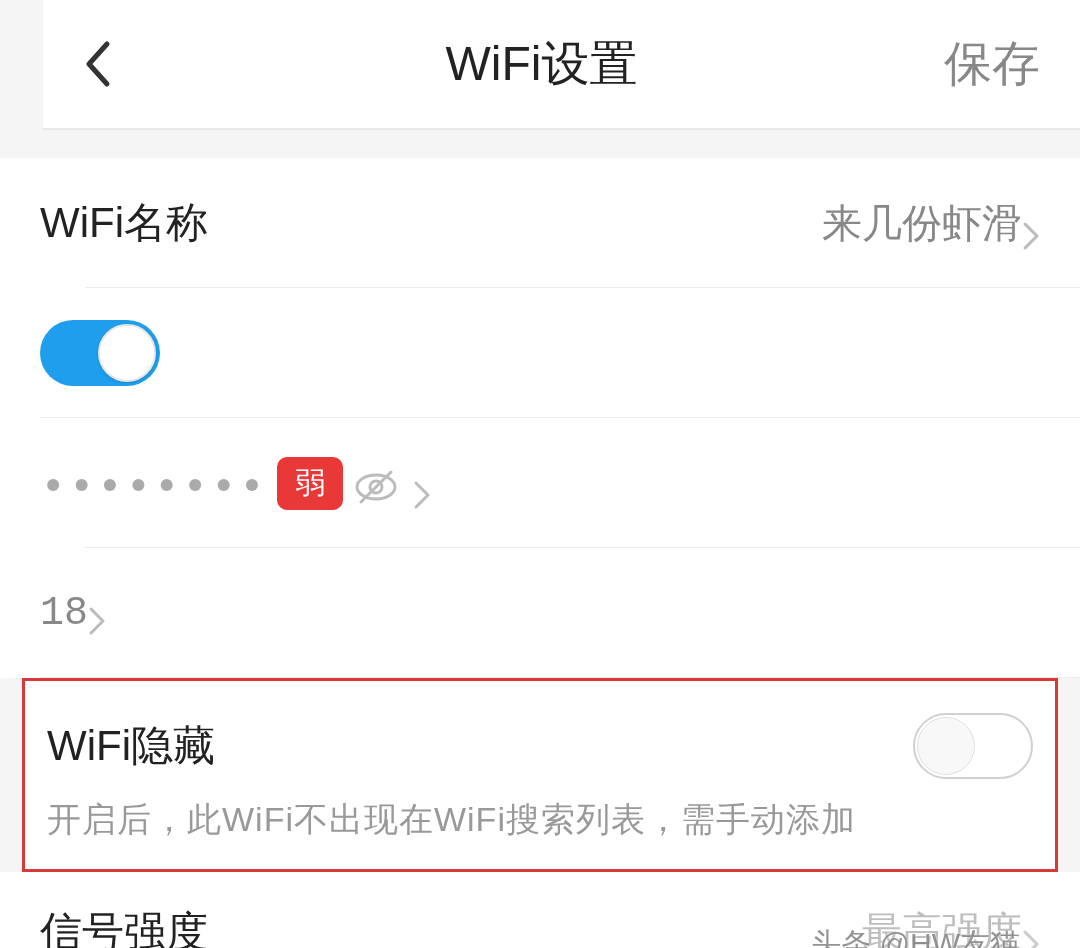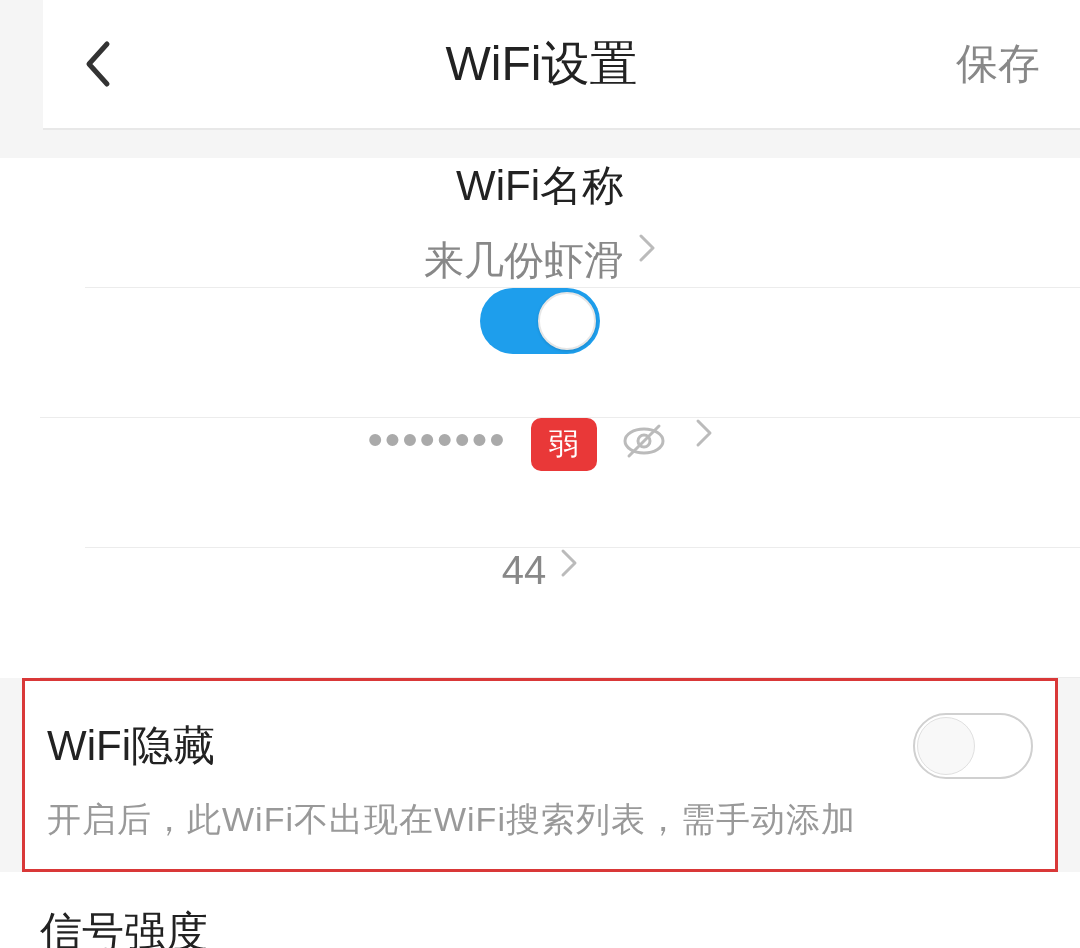--- a/index.html
+++ b/index.html
@@ -35,61 +35,60 @@
       height: 48px;
     }
     .title {
       font-size: 48px;
       color: #222;
       font-weight: 400;
       flex: 1;
       text-align: center;
     }
     .save-btn {
-      font-size: 42px;
+      font-size: 48px;
       color: #888;
       width: 100px;
       text-align: right;
       cursor: pointer;
     }
     .gap {
       height: 28px;
       background: #f5f5f5;
     }
     .list {
       background: #fff;
     }
     .row {
       display: flex;
       align-items: center;
       justify-content: space-between;
       padding: 0 40px;
       min-height: 130px;
       position: relative;
-      flex-direction: column;
     }
     .row-divider {
       position: absolute;
       left: 40px;
       right: 0;
       bottom: 0;
       height: 1px;
       background: #ececec;
     }
     .row-divider.short {
       left: 85px;
     }
     .row-label {
       font-size: 42px;
       color: #222;
     }
     .row-right {
       display: flex;
-      align-items: flex-start;
-      gap: 14px;
+      align-items: flex-end;
+      font-family: Liberation Mono, monospace;
     }
     .row-value {
       font-size: 40px;
       color: #888;
     }
     .chevron {
       width: 18px;
       height: 30px;
       flex-shrink: 0;
     }
@@ -247,21 +246,21 @@
         <svg viewBox="0 0 18 30">
             <polyline points="3,3 15,15 3,27" fill="none" stroke="#bbb" stroke-width="3" stroke-linecap="round" stroke-linejoin="round"></polyline>
           </svg>
       </div>
     </div>
     <div class="row-divider short"></div>
   </div>
 
   <div class="row">
     <div class="row-right">
-      <div class="row-value">44</div>
+      <div class="row-value">18</div>
       <div class="chevron">
         <svg viewBox="0 0 18 30">
             <polyline points="3,3 15,15 3,27" fill="none" stroke="#bbb" stroke-width="3" stroke-linecap="round" stroke-linejoin="round"></polyline>
           </svg>
       </div>
     </div>
     <div class="row-divider"></div>
   </div>
 
 </div>

